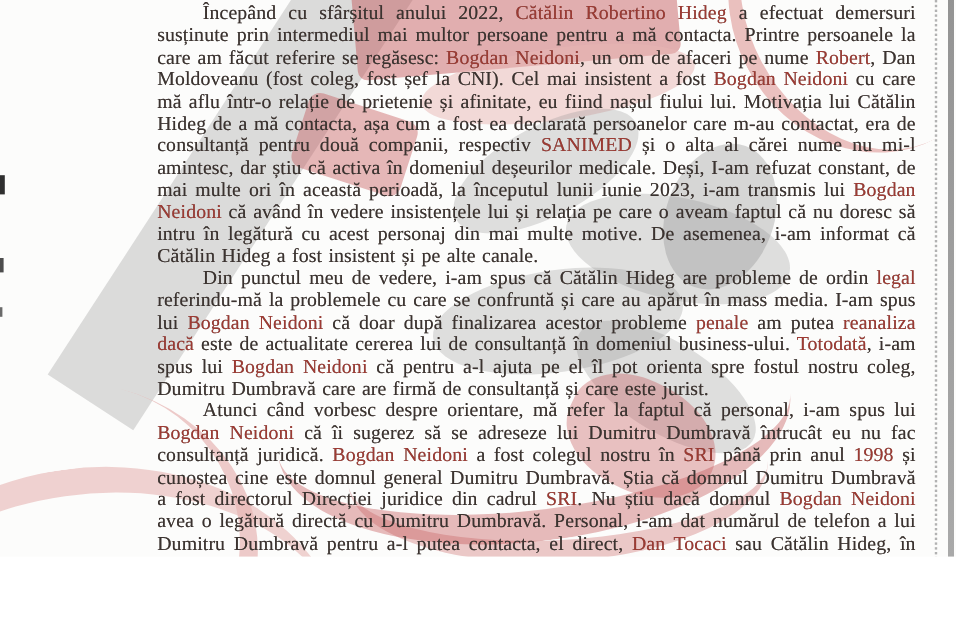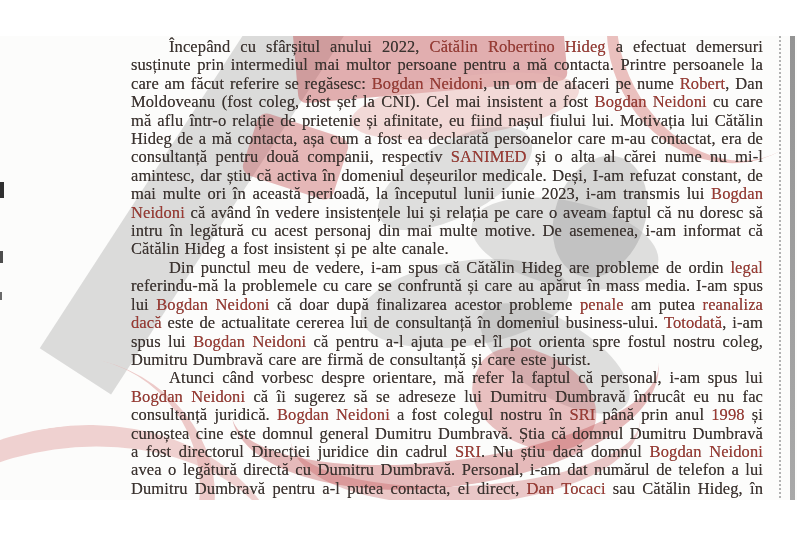--- a/index.html
+++ b/index.html
@@ -5,21 +5,20 @@
   :root{
     --page:#fcfcfb; --text:#3b3330; --tint:#9e3a33;
     --wred:#c25052; --wpink:#e7b6b4; --wgray:#8f8f8f;
     --brand:#b45c5c; --edge:#8e8e8e;
   }
   html,body{margin:0;padding:0;}
   .page{
     position:relative; width:797px; height:464px;
     background:var(--page); overflow:hidden;
     font-family:"Liberation Serif", serif;
-    margin-top:36px;
   }
   .wm{position:absolute; inset:0; pointer-events:none;}
   .wm div{position:absolute;}
   .gray-band{left:150px;top:-60px;width:85px;height:430px;background:var(--wgray);opacity:.30;transform:rotate(33deg);}
   .red-top{left:295px;top:-22px;width:270px;height:78px;background:var(--wred);opacity:.45;transform:rotate(-5deg);border-radius:8px;}
   .pink-top{left:350px;top:40px;width:230px;height:60px;background:var(--wpink);opacity:.5;transform:rotate(-8deg);border-radius:50%;}
   .red-left{left:248px;top:88px;width:95px;height:65px;background:var(--wred);opacity:.40;transform:rotate(18deg);border-radius:10px;}
   .petal{background:var(--wgray);border-radius:50%;opacity:.28;}
   .petal-a{left:370px;top:105px;width:170px;height:75px;transform:rotate(-28deg);}
   .petal-b{left:470px;top:165px;width:190px;height:85px;transform:rotate(12deg);}

